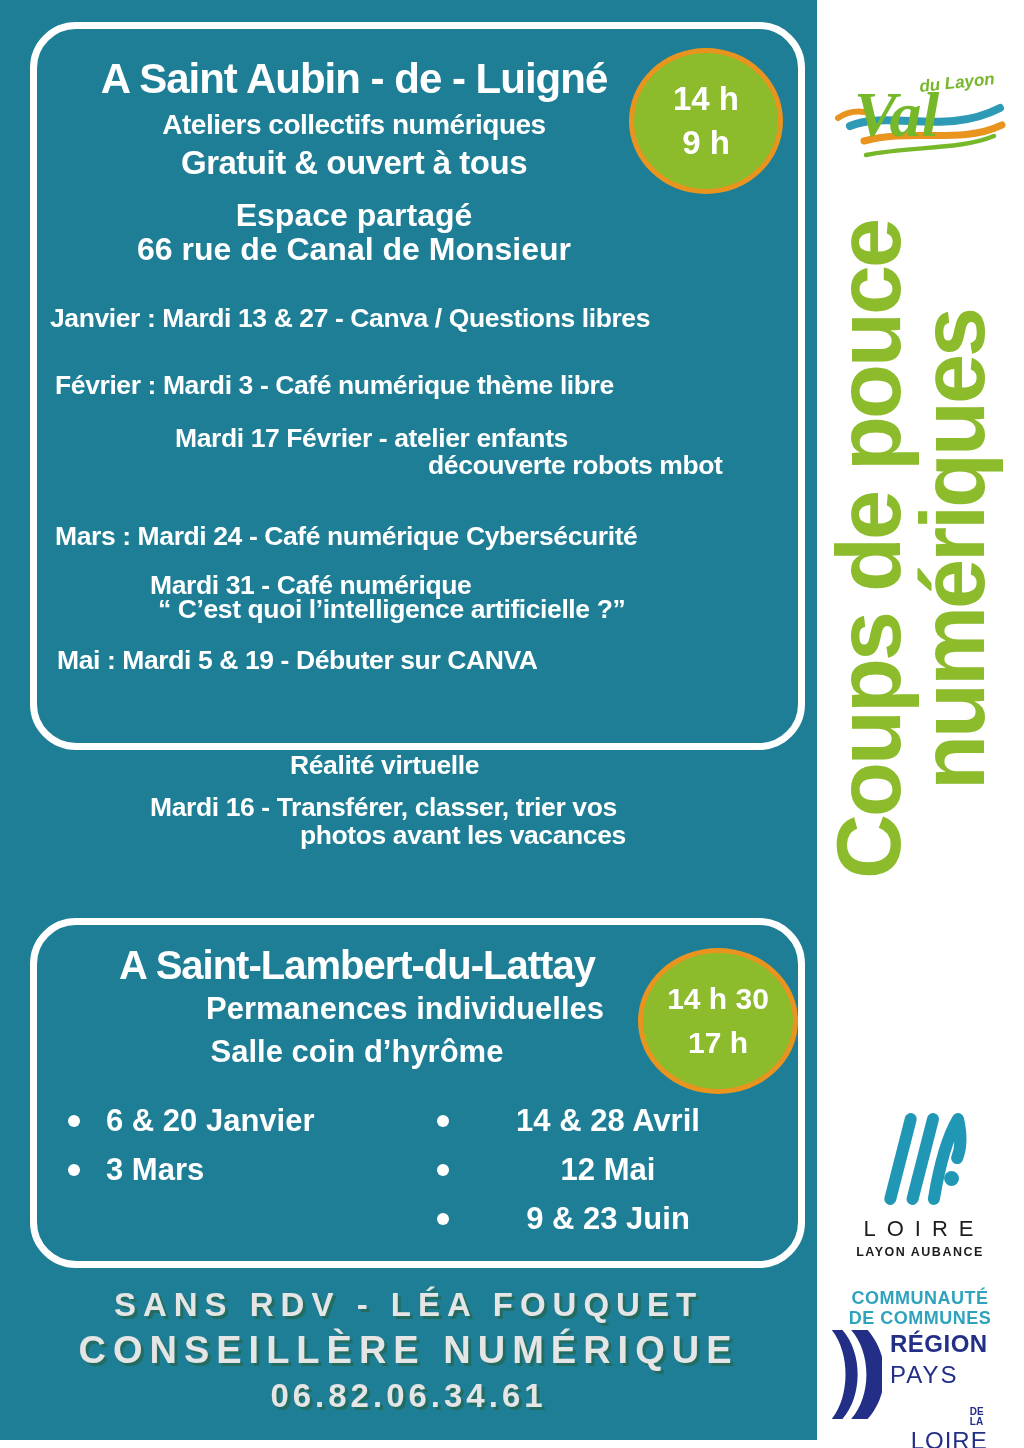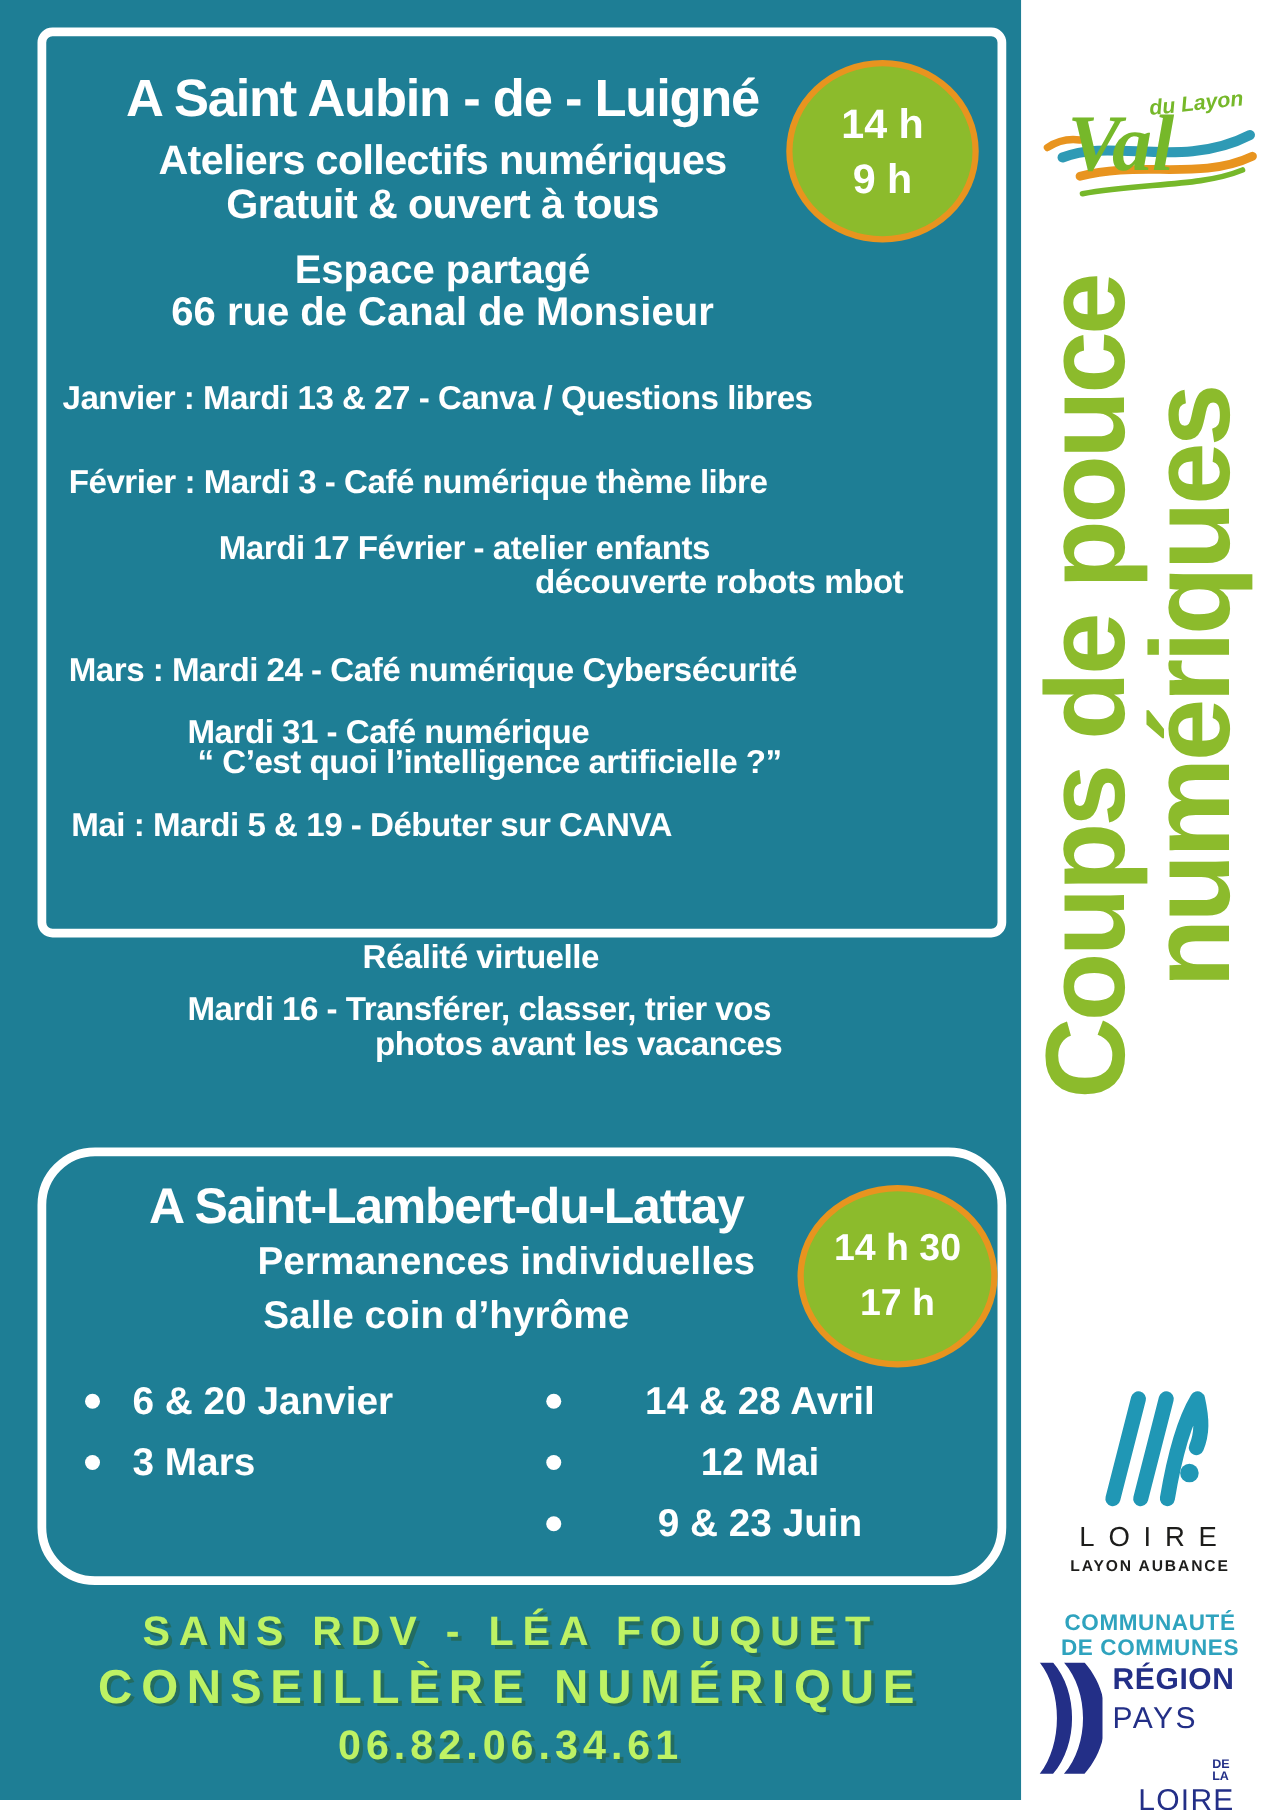--- a/index.html
+++ b/index.html
@@ -18,29 +18,29 @@
     left: 0; top: 0;
     width: 817px; height: 1440px;
     background: #1E7E95;
   }
   .box {
     position: absolute;
     border: 7px solid #ffffff;
     border-radius: 46px;
     color: #ffffff;
   }
-  .box1 { left: 30px; top: 22px; width: 775px; height: 728px; border-radius: 12px; }
+  .box1 { left: 30px; top: 22px; width: 775px; height: 728px; }
   .box2 { left: 30px; top: 918px; width: 775px; height: 350px; }
 
   .abs { position: absolute; white-space: nowrap; }
   .ctr { text-align: center; }
 
   
   .b1-title   { left: 0; top: 26px;  width: 634px; font-size: 42px; letter-spacing: -1px; }
-  .b1-sub1    { left: 0; top: 80px;  width: 634px; font-size: 33px; letter-spacing: -0.5px; }
+  .b1-sub1    { left: 0; top: 80px;  width: 634px; font-size: 28px; letter-spacing: -0.5px; }
   .b1-sub2    { left: 0; top: 115px; width: 634px; font-size: 33px; letter-spacing: -0.5px; }
   .b1-venue1  { left: 0; top: 168px; width: 634px; font-size: 32px; }
   .b1-venue2  { left: 0; top: 202px; width: 634px; font-size: 32px; }
 
   .sched { font-size: 26.5px; letter-spacing: -0.4px; }
   .s1  { left: 13px;  top: 274px; }
   .s2  { left: 18px;  top: 341px; }
   .s3  { left: 138px; top: 394px; }
   .s4  { left: 391px; top: 421px; }
   .s5  { left: 391px; top: 445px; }
@@ -88,21 +88,21 @@
   .bl2 { left: 31px;  top: 227px; }
   .br1 { left: 400px; top: 178px; }
   .br2 { left: 400px; top: 227px; }
   .br3 { left: 400px; top: 276px; }
 
   
   .footer-line {
     position: absolute;
     width: 817px;
     text-align: center;
-    color: #bef264;
+    color: #e5e5e5;
     text-shadow: 3px 3px 0 rgba(40, 92, 55, 0.55);
     white-space: nowrap;
   }
   .f1 { top: 1286px; font-size: 33px; letter-spacing: 7px; }
   .f2 { top: 1329px; font-size: 38px; letter-spacing: 7px; }
   .f3 { top: 1377px; font-size: 33px; letter-spacing: 4px; }
 
   
   .sidebar { position: absolute; left: 817px; top: 0; width: 207px; height: 1448px; background: #ffffff; }
 

